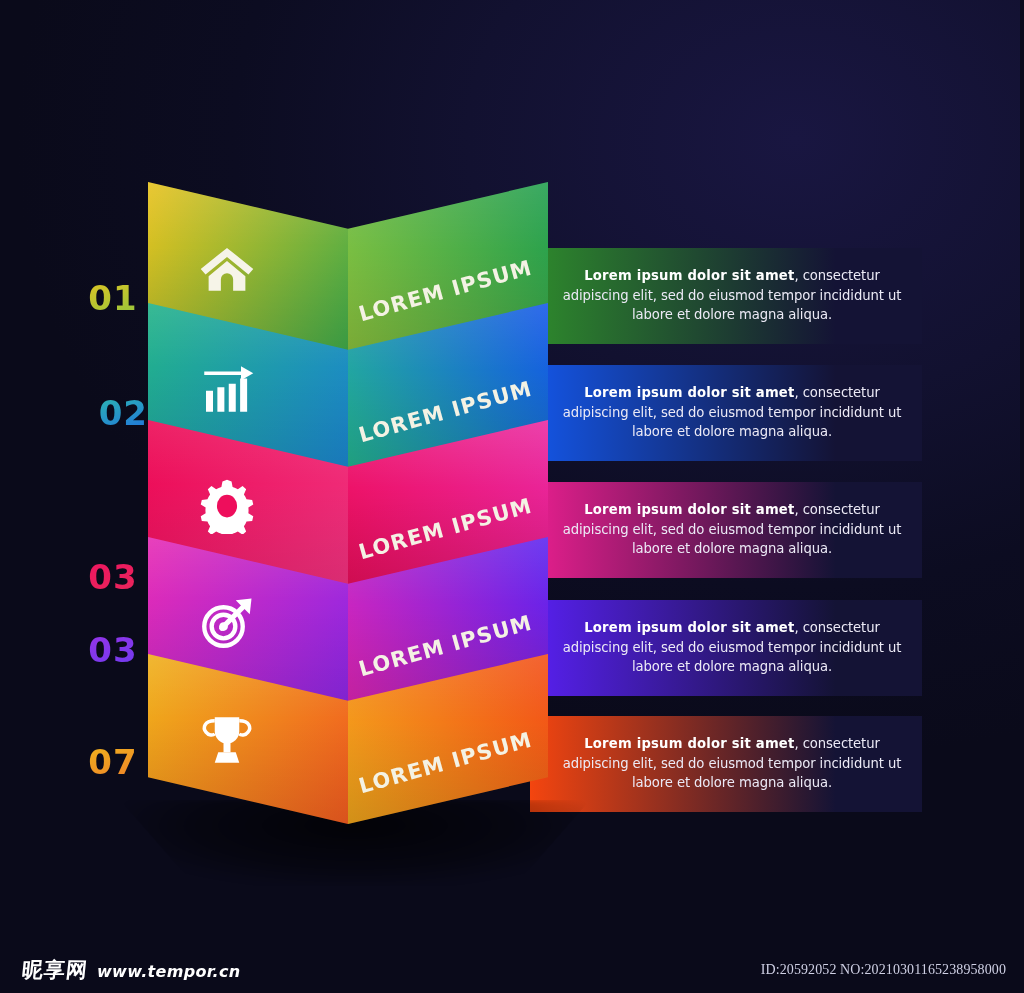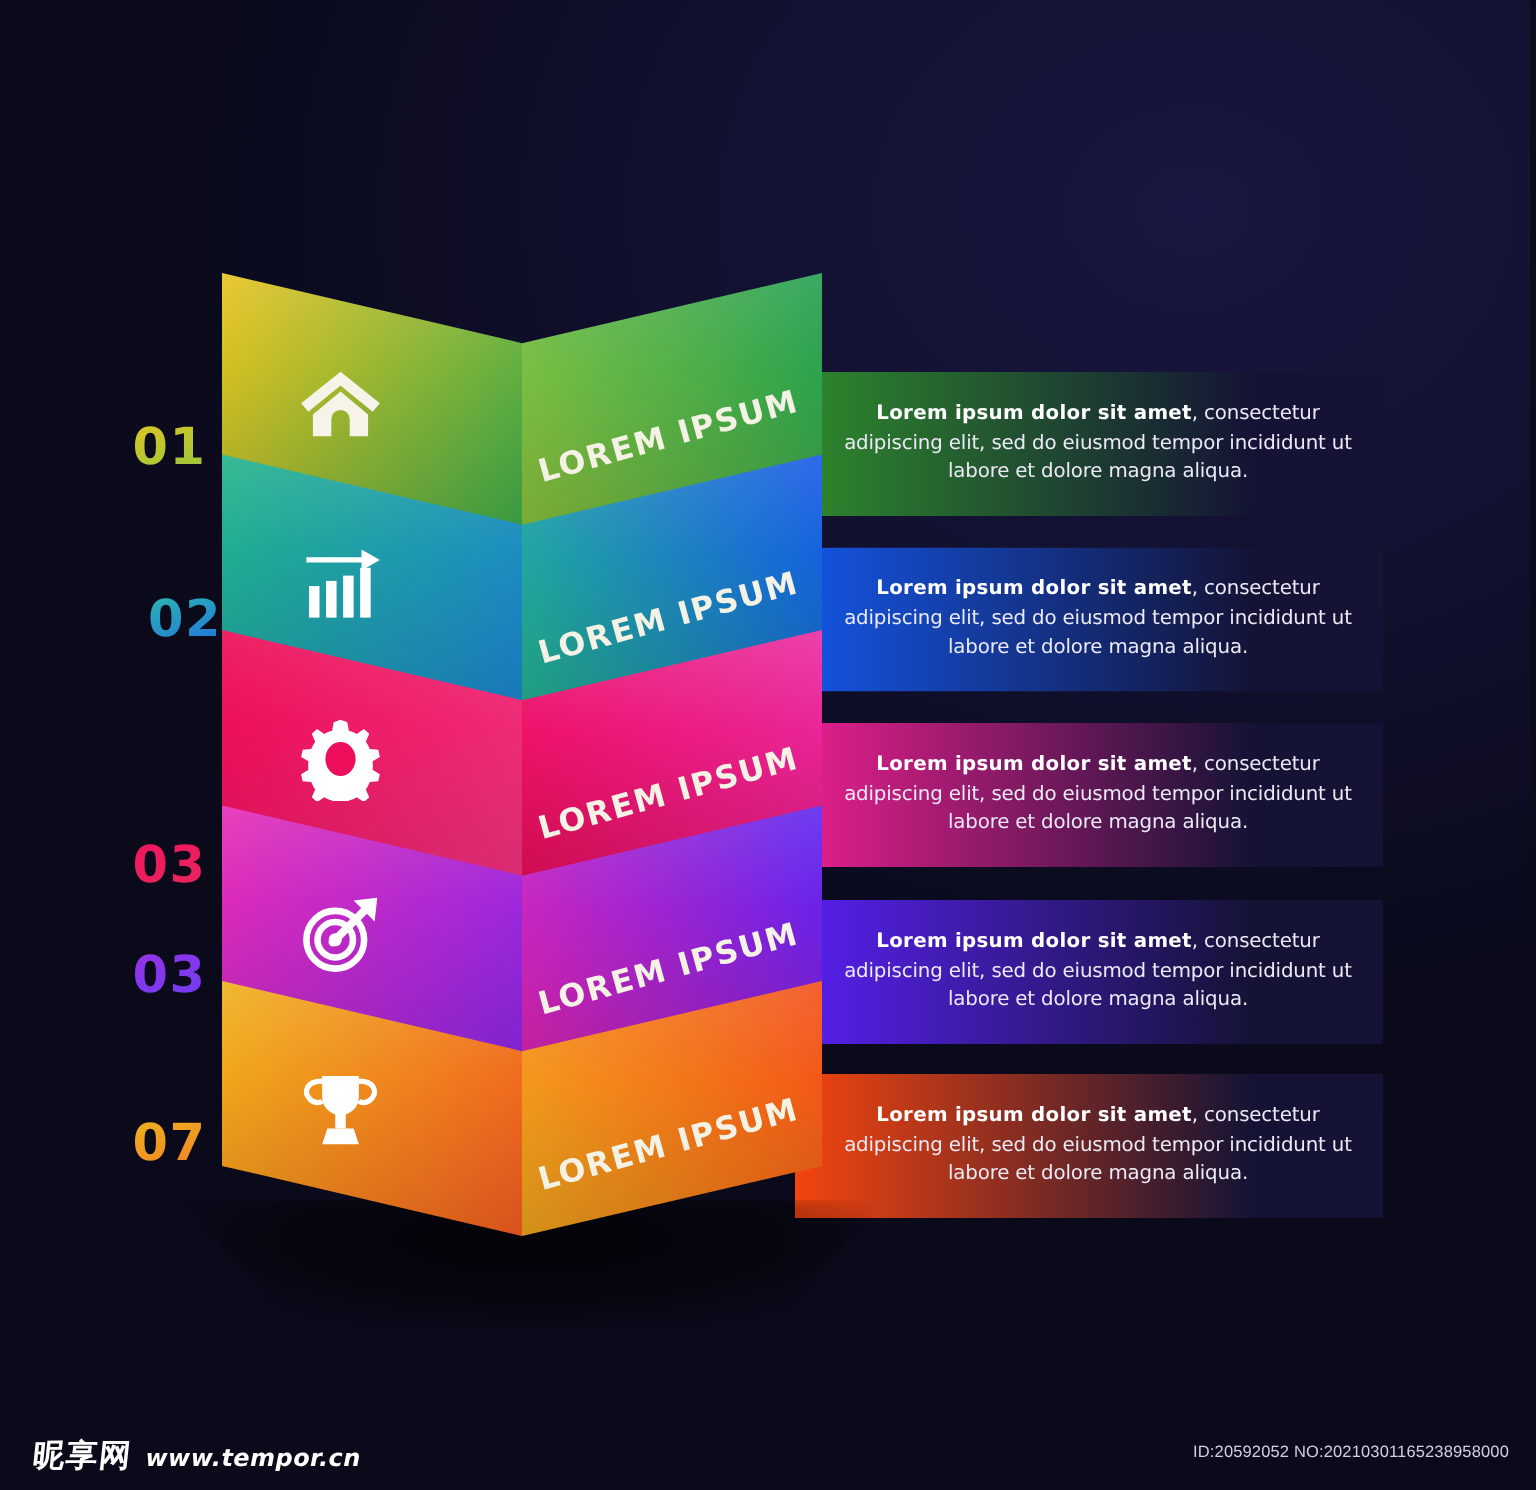--- a/index.html
+++ b/index.html
@@ -136,23 +136,23 @@
   }
   .brand-url {
     font-size:16px; font-weight:bold; font-style:italic;
     color:#ffffff;
     font-family:"DejaVu Sans", sans-serif;
     letter-spacing:0.3px;
   }
   .idcode {
     position:absolute;
     right:14px; top:15px;
-    font-size:11px;
+    font-size:14px;
     color:#cfd0e4;
-    font-family:Liberation Sans, sans-serif;
+    font-family:Liberation Serif, serif;
     letter-spacing:0.1px;
   }
 </style>
 </head>
 <body>
 
 <div id="stage">
 
   <div class="num" style="top: 278px; background-image: linear-gradient(160deg, rgb(232, 196, 33) 0%, rgb(140, 198, 63) 100%);">01</div>
     <div class="panel" style="top: 248px;">

